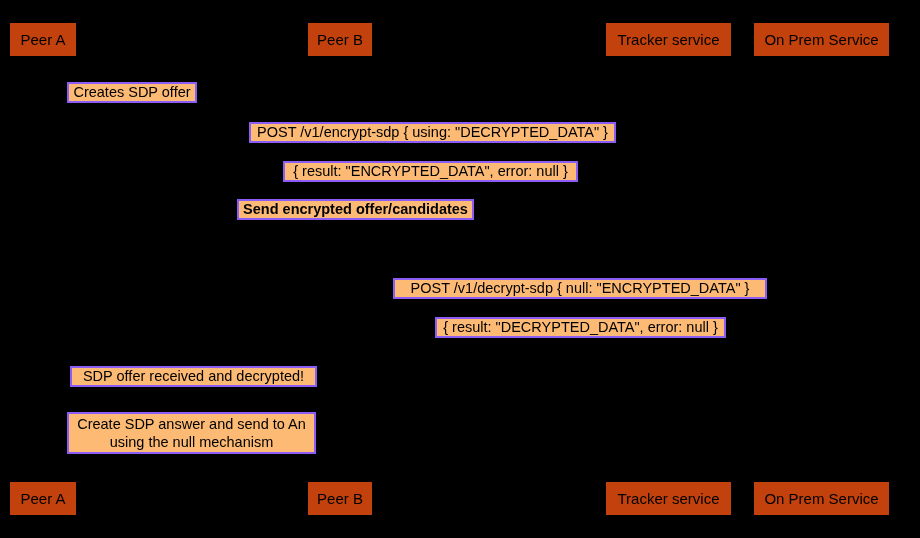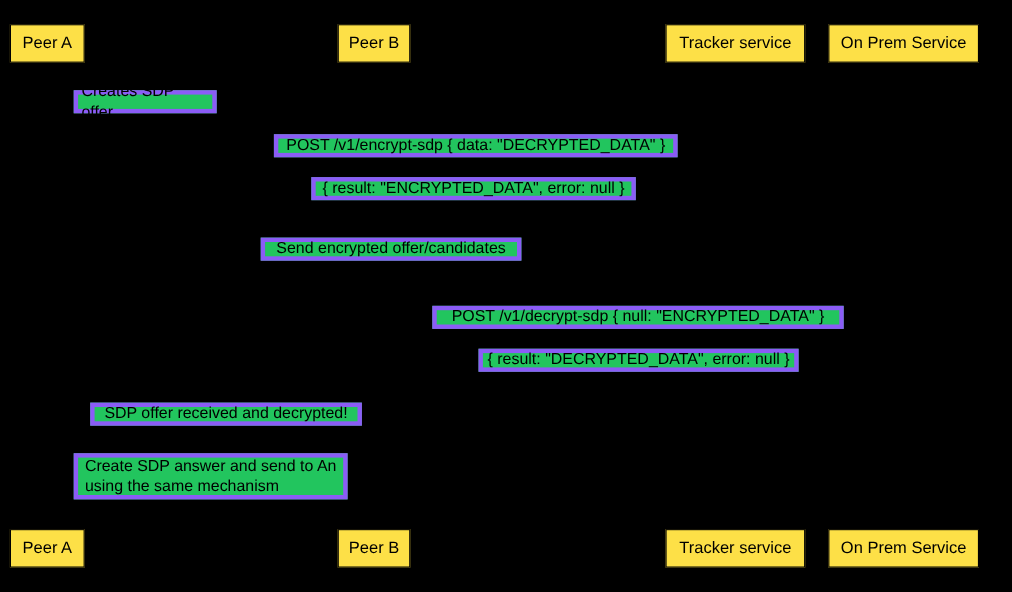--- a/index.html
+++ b/index.html
@@ -16,60 +16,61 @@
   }
   #diagram {
     position: absolute;
     left: 0;
     top: 0;
     width: 920px;
     height: 538px;
   }
   .lifeline-box {
     position: absolute;
-    background: #fde047;
+    background: #c2410c;
     color: #000000;
     border: 1px solid #000000;
     font-size: 15px;
     line-height: 1;
     display: flex;
     align-items: center;
     justify-content: center;
     box-sizing: border-box;
     white-space: nowrap;
   }
   .msg-label {
     position: absolute;
-    background: #22c55e;
+    background: #fdba74;
     color: #000000;
-    border: 4px solid #8b5cf6;
+    border: 2px solid #8b5cf6;
     font-size: 14.5px;
     line-height: 1.25;
     display: flex;
     align-items: center;
     justify-content: center;
+    text-align: center;
     box-sizing: border-box;
     padding: 2px 3px;
     white-space: pre-line;
   }
 </style>
 </head>
 <body>
 
 <div id="diagram">
     <div class="lifeline-box" style="left: 9px; top: 22px; width: 68px; height: 35px;">Peer A</div>
     <div class="lifeline-box" style="left: 9px; top: 481px; width: 68px; height: 35px;">Peer A</div>
     <div class="lifeline-box" style="left: 307px; top: 22px; width: 66px; height: 35px;">Peer B</div>
     <div class="lifeline-box" style="left: 307px; top: 481px; width: 66px; height: 35px;">Peer B</div>
     <div class="lifeline-box" style="left: 605px; top: 22px; width: 127px; height: 35px;">Tracker service</div>
     <div class="lifeline-box" style="left: 605px; top: 481px; width: 127px; height: 35px;">Tracker service</div>
     <div class="lifeline-box" style="left: 753px; top: 22px; width: 137px; height: 35px;">On Prem Service</div>
     <div class="lifeline-box" style="left: 753px; top: 481px; width: 137px; height: 35px;">On Prem Service</div>
     <div class="msg-label" style="left: 67px; top: 82px; width: 130px; height: 21px;">Creates SDP offer</div>
-    <div class="msg-label" style="left: 249px; top: 122px; width: 367px; height: 21px;">POST /v1/encrypt-sdp { data: "DECRYPTED_DATA" }</div>
+    <div class="msg-label" style="left: 249px; top: 122px; width: 367px; height: 21px;">POST /v1/encrypt-sdp { using: "DECRYPTED_DATA" }</div>
     <div class="msg-label" style="left: 283px; top: 161px; width: 295px; height: 21px;">{ result: "ENCRYPTED_DATA", error: null }</div>
-    <div class="msg-label" style="left: 237px; top: 216px; width: 237px; height: 21px;">Send encrypted offer/candidates</div>
+    <div class="msg-label" style="left: 237px; top: 199px; width: 237px; height: 21px; font-weight: bold;">Send encrypted offer/candidates</div>
     <div class="msg-label" style="left: 393px; top: 278px; width: 374px; height: 21px;">POST /v1/decrypt-sdp { null: "ENCRYPTED_DATA" }</div>
     <div class="msg-label" style="left: 435px; top: 317px; width: 291px; height: 21px;">{ result: "DECRYPTED_DATA", error: null }</div>
-    <div class="msg-label" style="left: 82px; top: 366px; width: 247px; height: 21px;">SDP offer received and decrypted!</div>
+    <div class="msg-label" style="left: 70px; top: 366px; width: 247px; height: 21px;">SDP offer received and decrypted!</div>
     <div class="msg-label" style="left: 67px; top: 412px; width: 249px; height: 42px;">Create SDP answer and send to An
-using the same mechanism</div>
+using the null mechanism</div>
   </div>
 
 </body></html>

